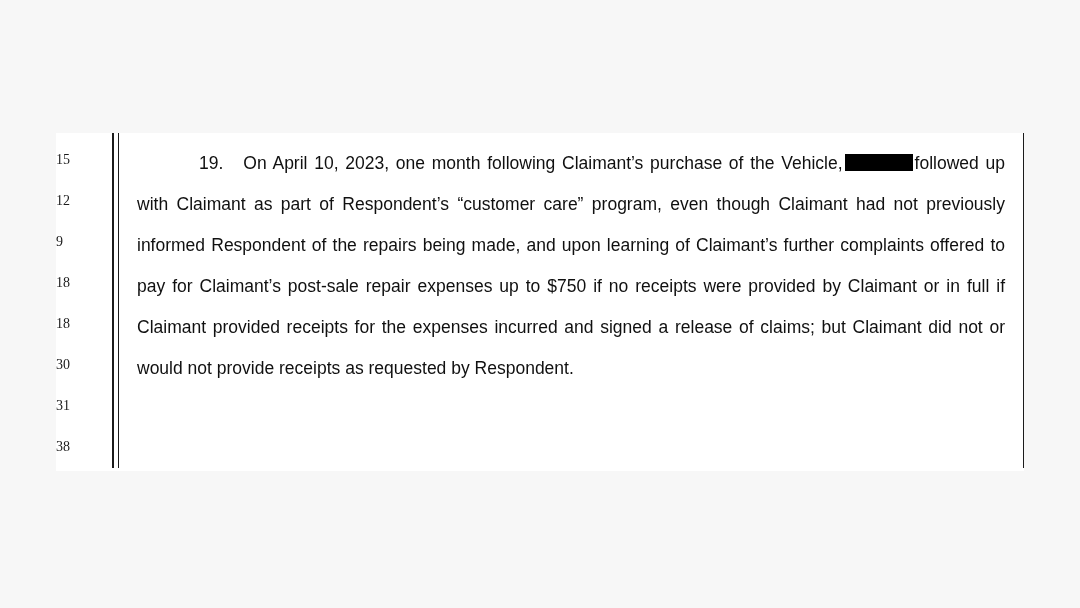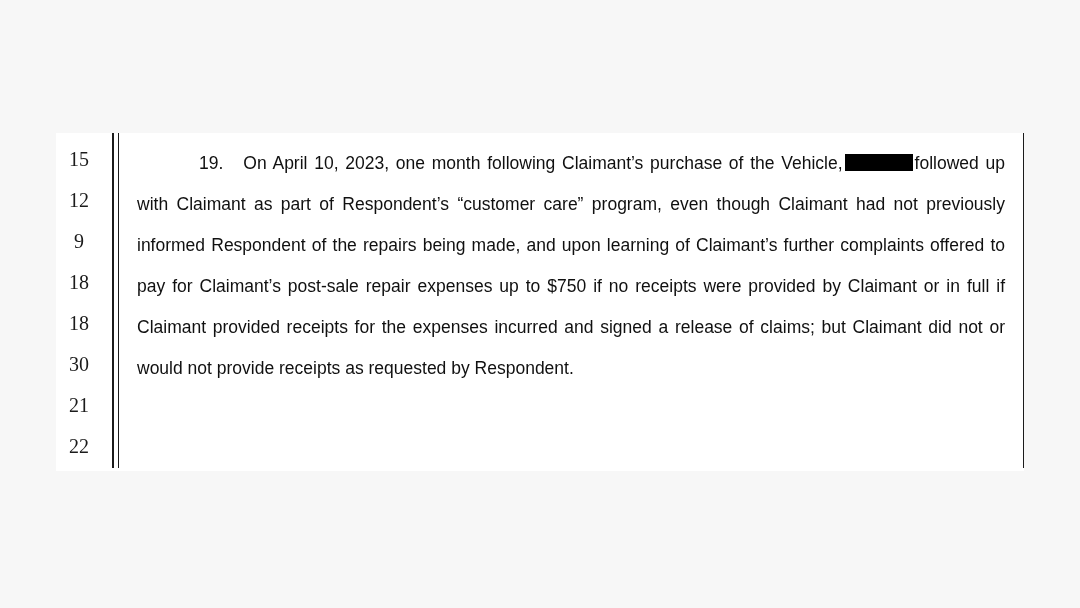--- a/index.html
+++ b/index.html
@@ -26,25 +26,25 @@
     display: flex;
     height: 100%;
     box-sizing: border-box;
     padding-top: 6px;
   }
 
   
   .line-numbers {
     width: 56px;
     flex: 0 0 56px;
-    text-align: center;
+    text-align: left;
     padding-right: 10px;
     box-sizing: border-box;
     font-family: "Liberation Serif", serif;
-    font-size: 20px;
+    font-size: 14px;
     color: #1b1b1b;
   }
 
   .line-numbers .ln {
     height: 41px;
     line-height: 41px;
   }
 
   
   .rule-left-outer {
@@ -111,22 +111,22 @@
 <div id="page-wrap">
   <div class="doc-body">
 
     <div class="line-numbers">
       <div class="ln">15</div>
       <div class="ln">12</div>
       <div class="ln">9</div>
       <div class="ln">18</div>
       <div class="ln">18</div>
       <div class="ln">30</div>
-      <div class="ln">21</div>
-      <div class="ln">22</div>
+      <div class="ln">31</div>
+      <div class="ln">38</div>
     </div>
 
     <div class="rule-left-outer"></div>
     <div class="rule-left-inner"></div>
 
     <div class="text-col">
       <p class="para">
         <span class="indent"></span><span class="numlabel">19.</span><span>On April 10, 2023, one month following Claimant’s purchase of the Vehicle,</span><span class="redaction"></span><span>followed up with Claimant as part of Respondent’s “customer care” program, even though Claimant had not previously informed Respondent of the repairs being made, and upon learning of Claimant’s further complaints offered to pay for Claimant’s post-sale repair expenses up to $750 if no receipts were provided by Claimant or in full if Claimant provided receipts for the expenses incurred and signed a release of claims; but Claimant did not or would not provide receipts as requested by Respondent.</span>
       </p>
     </div>

